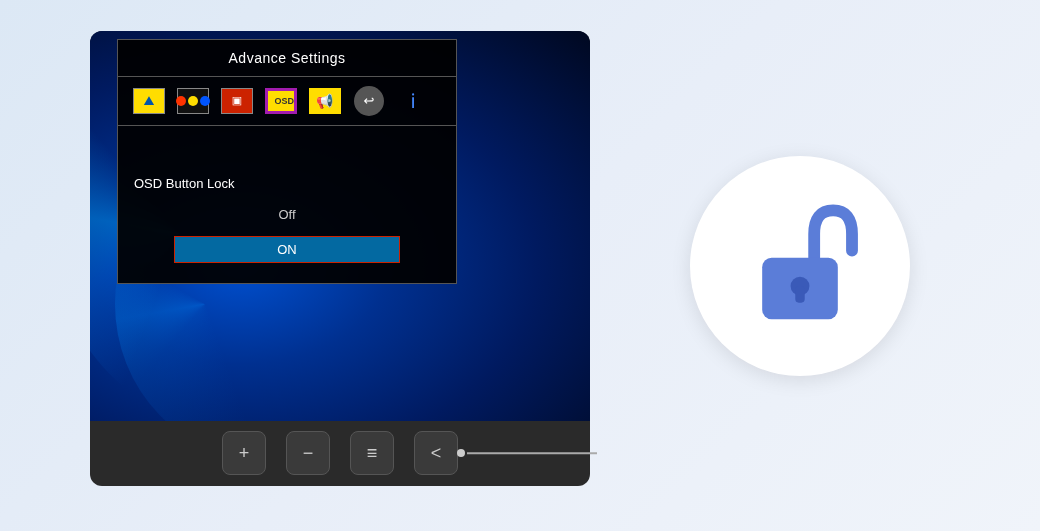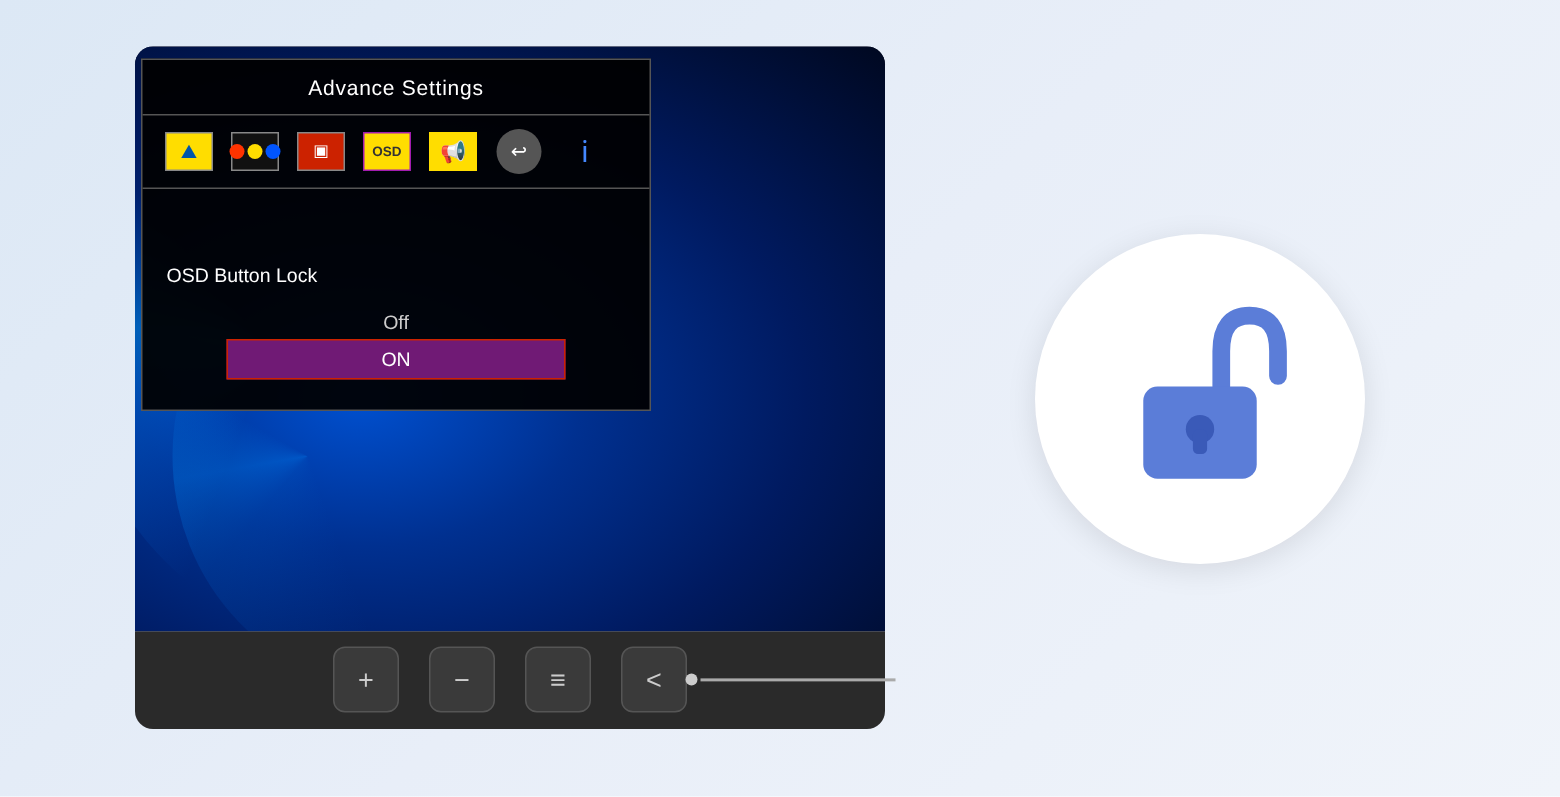--- a/index.html
+++ b/index.html
@@ -71,21 +71,21 @@
       width: 60%;
       height: 80%;
       background: conic-gradient(from 160deg at 30% 50%, transparent 0deg, #0060cc33 60deg, #0090ff44 100deg, transparent 140deg);
       border-radius: 50%;
     }
 
     
     .osd-overlay {
       position: absolute;
       top: 8px;
-      left: 4px;
+      left: 27px;
       width: 340px;
       background: #000000ee;
       border: 1.5px solid #555;
       z-index: 10;
     }
 
     .osd-title {
       text-align: center;
       color: white;
       font-size: 14px;
@@ -131,26 +131,26 @@
       width: 32px;
       height: 26px;
       display: flex;
       align-items: center;
       justify-content: center;
       color: white;
       font-size: 12px;
     }
     .icon-osd {
       background: #ffdd00;
-      border: 1px solid #a21caf;
+      border: 3px solid #a21caf;
       width: 32px;
       height: 26px;
       display: flex;
       align-items: center;
-      justify-content: center;
+      justify-content: flex-end;
       font-size: 10px;
       font-weight: bold;
       color: #333;
     }
     .icon-audio {
       background: #ffdd00;
       width: 32px;
       height: 26px;
       display: flex;
       align-items: center;
@@ -184,31 +184,31 @@
       margin-bottom: 12px;
       font-weight: normal;
       margin-top: 36px;
     }
 
     .osd-option {
       text-align: center;
       color: #ccc;
       font-size: 13px;
       padding: 4px 0;
-      margin-bottom: 0;
+      margin-bottom: 10px;
     }
 
     .osd-option-selected {
       text-align: center;
       color: white;
       font-size: 13px;
       padding: 5px 0;
       border: 1.5px solid #cc2200;
       margin: 0 40px;
-      background: #701a75;
+      background: #0369a1;
     }
 
     
     .monitor-bottom {
       width: 500px;
       height: 65px;
       background: #2a2a2a;
       border-radius: 0 0 12px 12px;
       display: flex;
       align-items: center;

